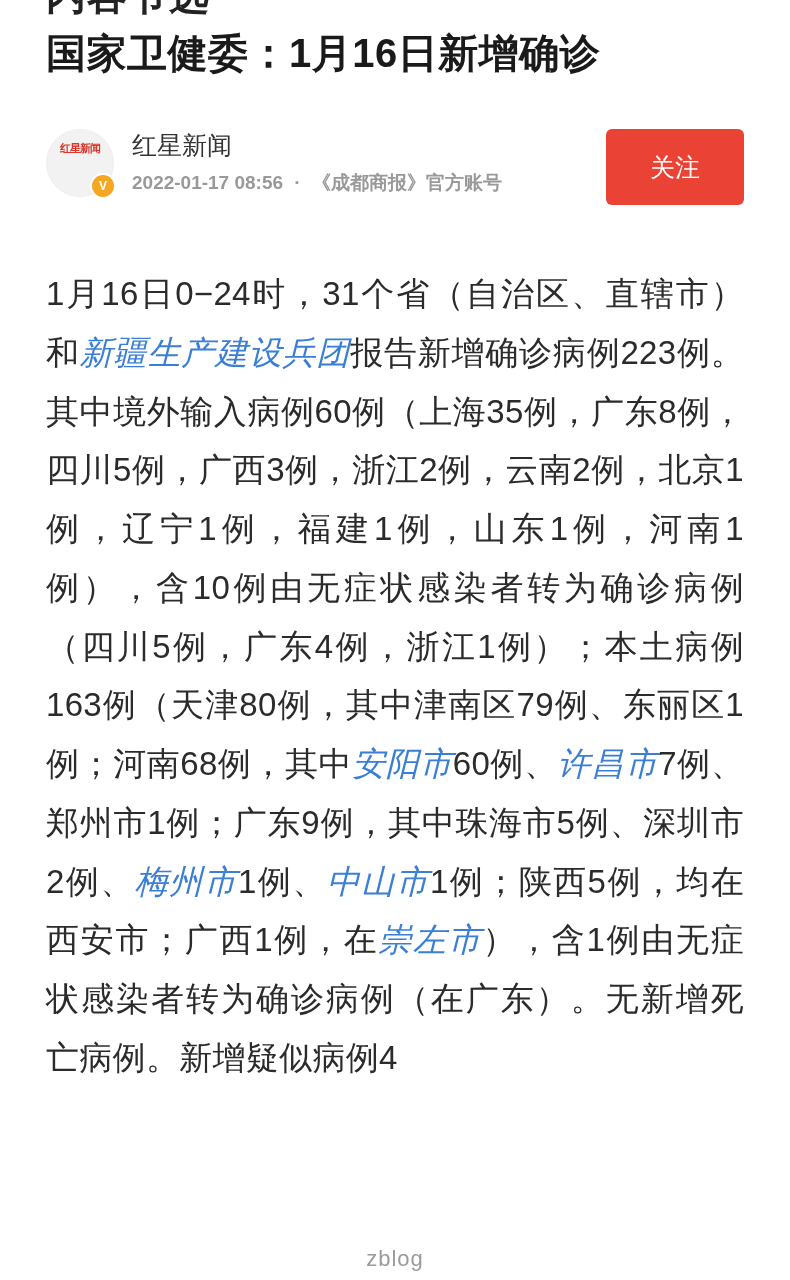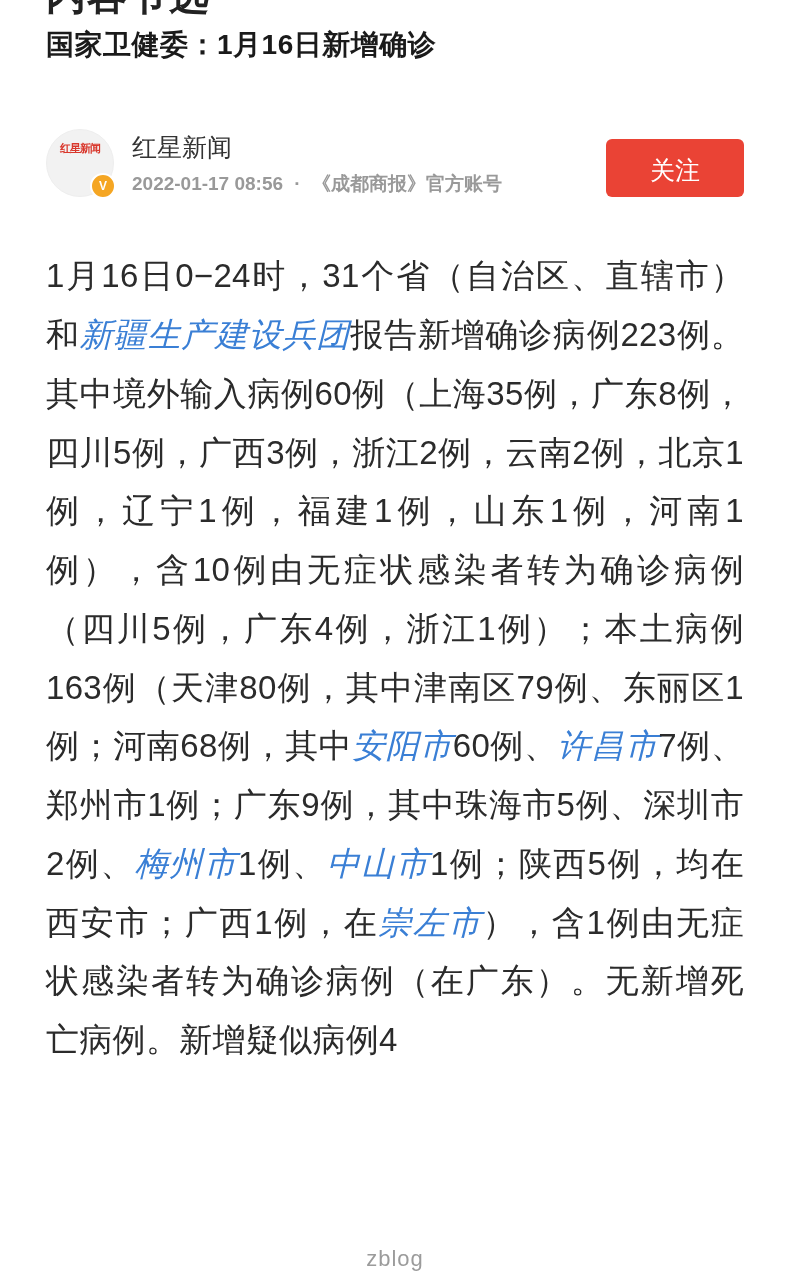--- a/index.html
+++ b/index.html
@@ -34,30 +34,30 @@
     top: -32px;
     left: 0;
     right: 0;
     font-size: 40px;
     font-weight: bold;
     color: #222;
     letter-spacing: 1px;
     white-space: nowrap;
   }
   .headline {
-    font-size: 28px;
+    font-size: 40px;
     font-weight: bold;
     line-height: 1.48;
     color: #1a1a1a;
     letter-spacing: 0.5px;
     margin-top: 8px;
   }
   .meta-row {
     display: flex;
-    align-items: flex-end;
+    align-items: flex-start;
     margin-top: 46px;
     height: 86px;
   }
   .avatar {
     width: 66px;
     height: 66px;
     border-radius: 50%;
     background: #f2f2f2;
     position: relative;
     flex: 0 0 auto;
@@ -122,21 +122,21 @@
     white-space: nowrap;
     overflow: hidden;
     font-weight: bold;
   }
   .meta-sub .dot {
     margin: 0 6px;
   }
   .follow-btn {
     flex: 0 0 auto;
     width: 138px;
-    height: 58px;
+    height: 76px;
     background: #ea4335;
     color: #ffffff;
     font-size: 25px;
     border: none;
     border-radius: 6px;
     line-height: 62px;
     text-align: center;
     cursor: pointer;
     padding: 0;
   }

